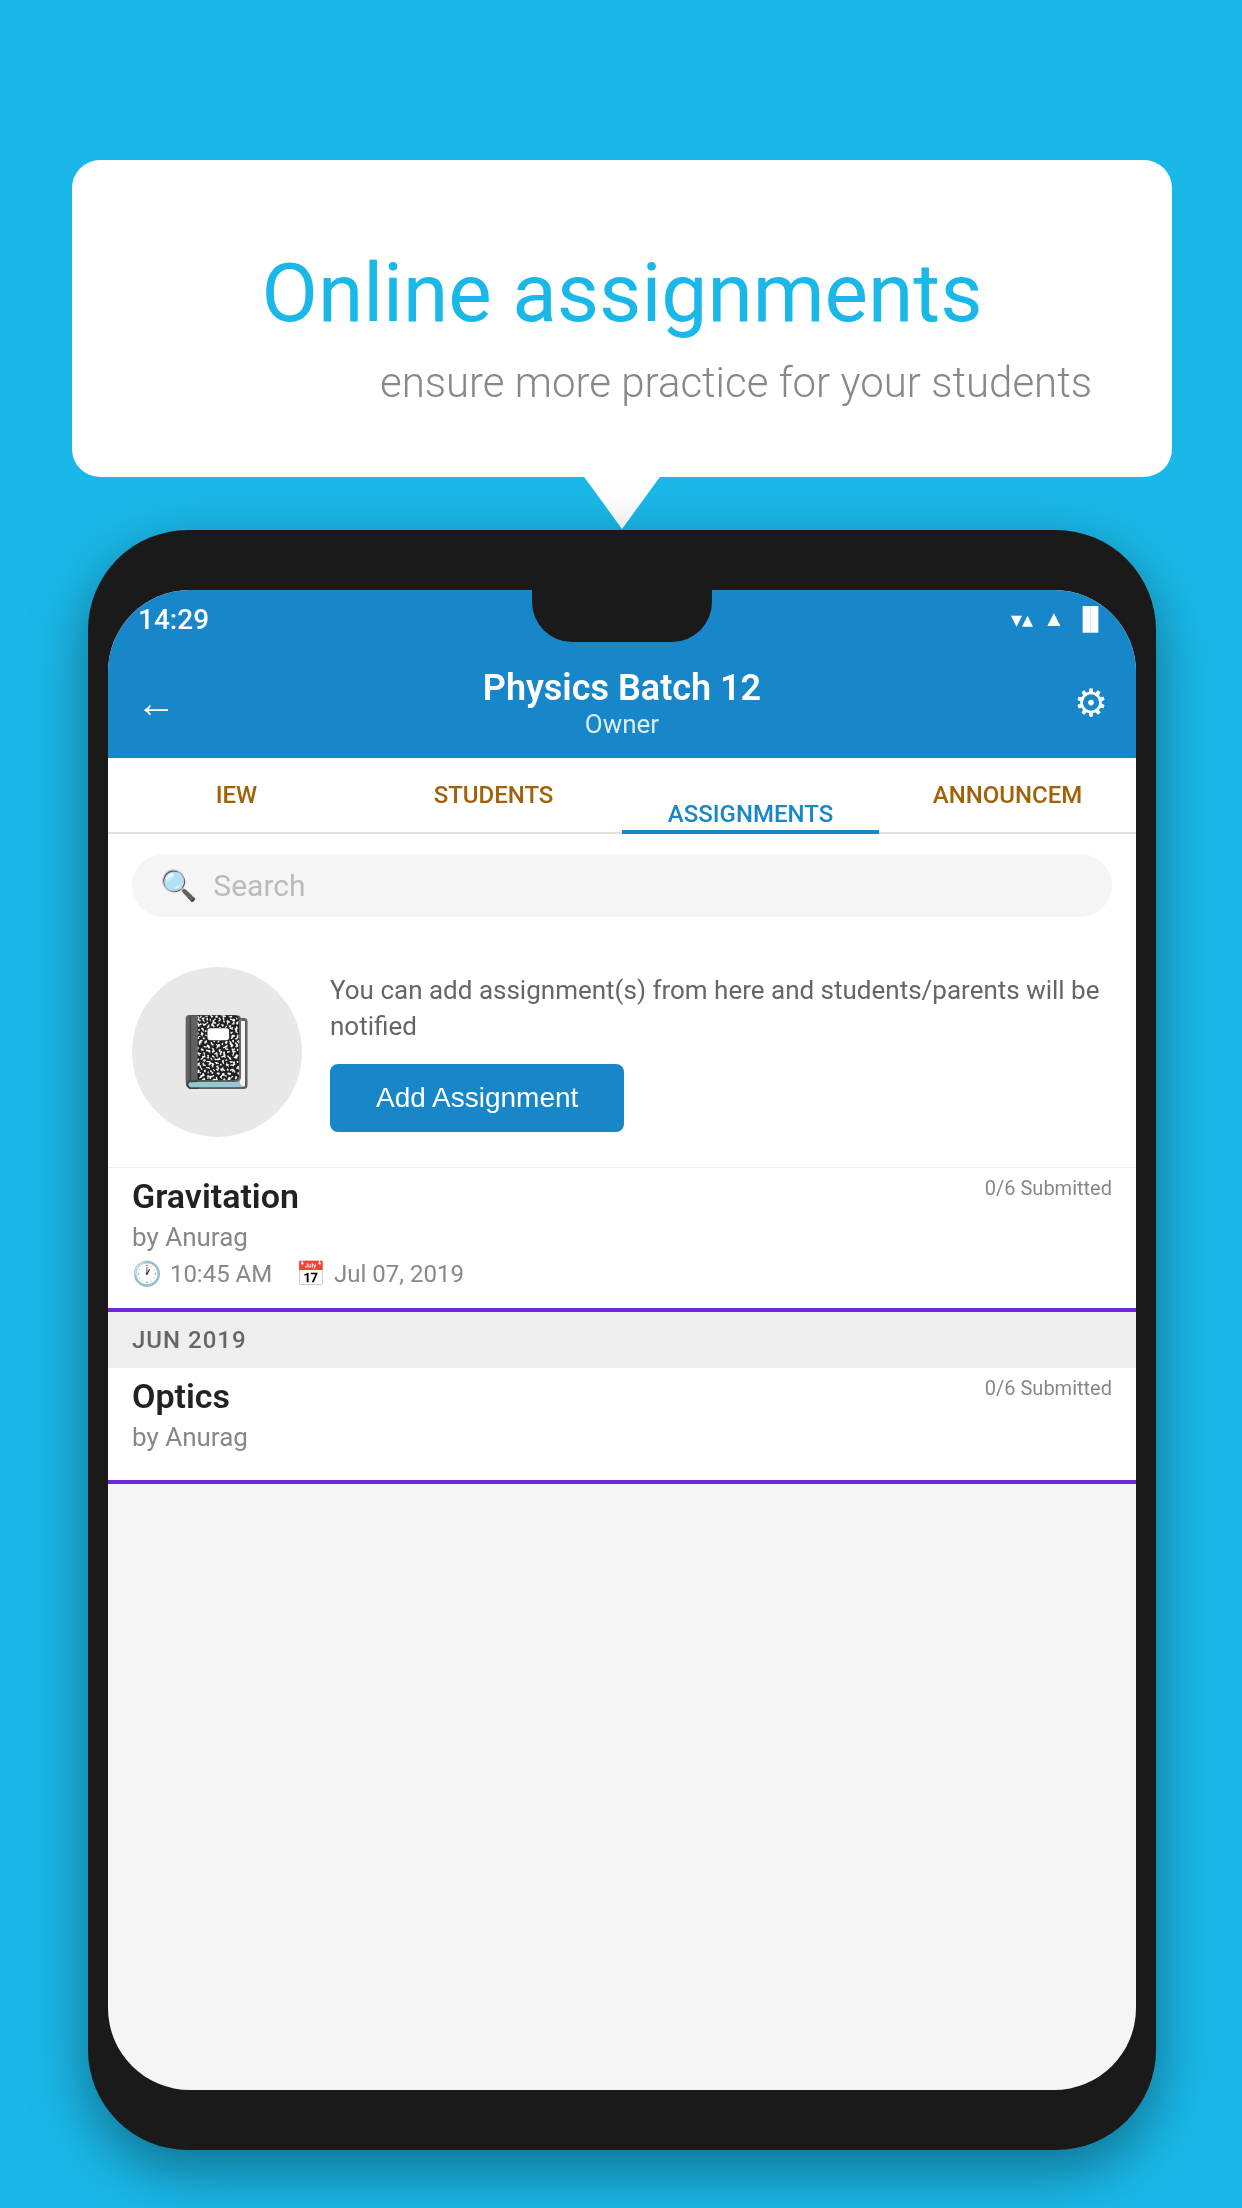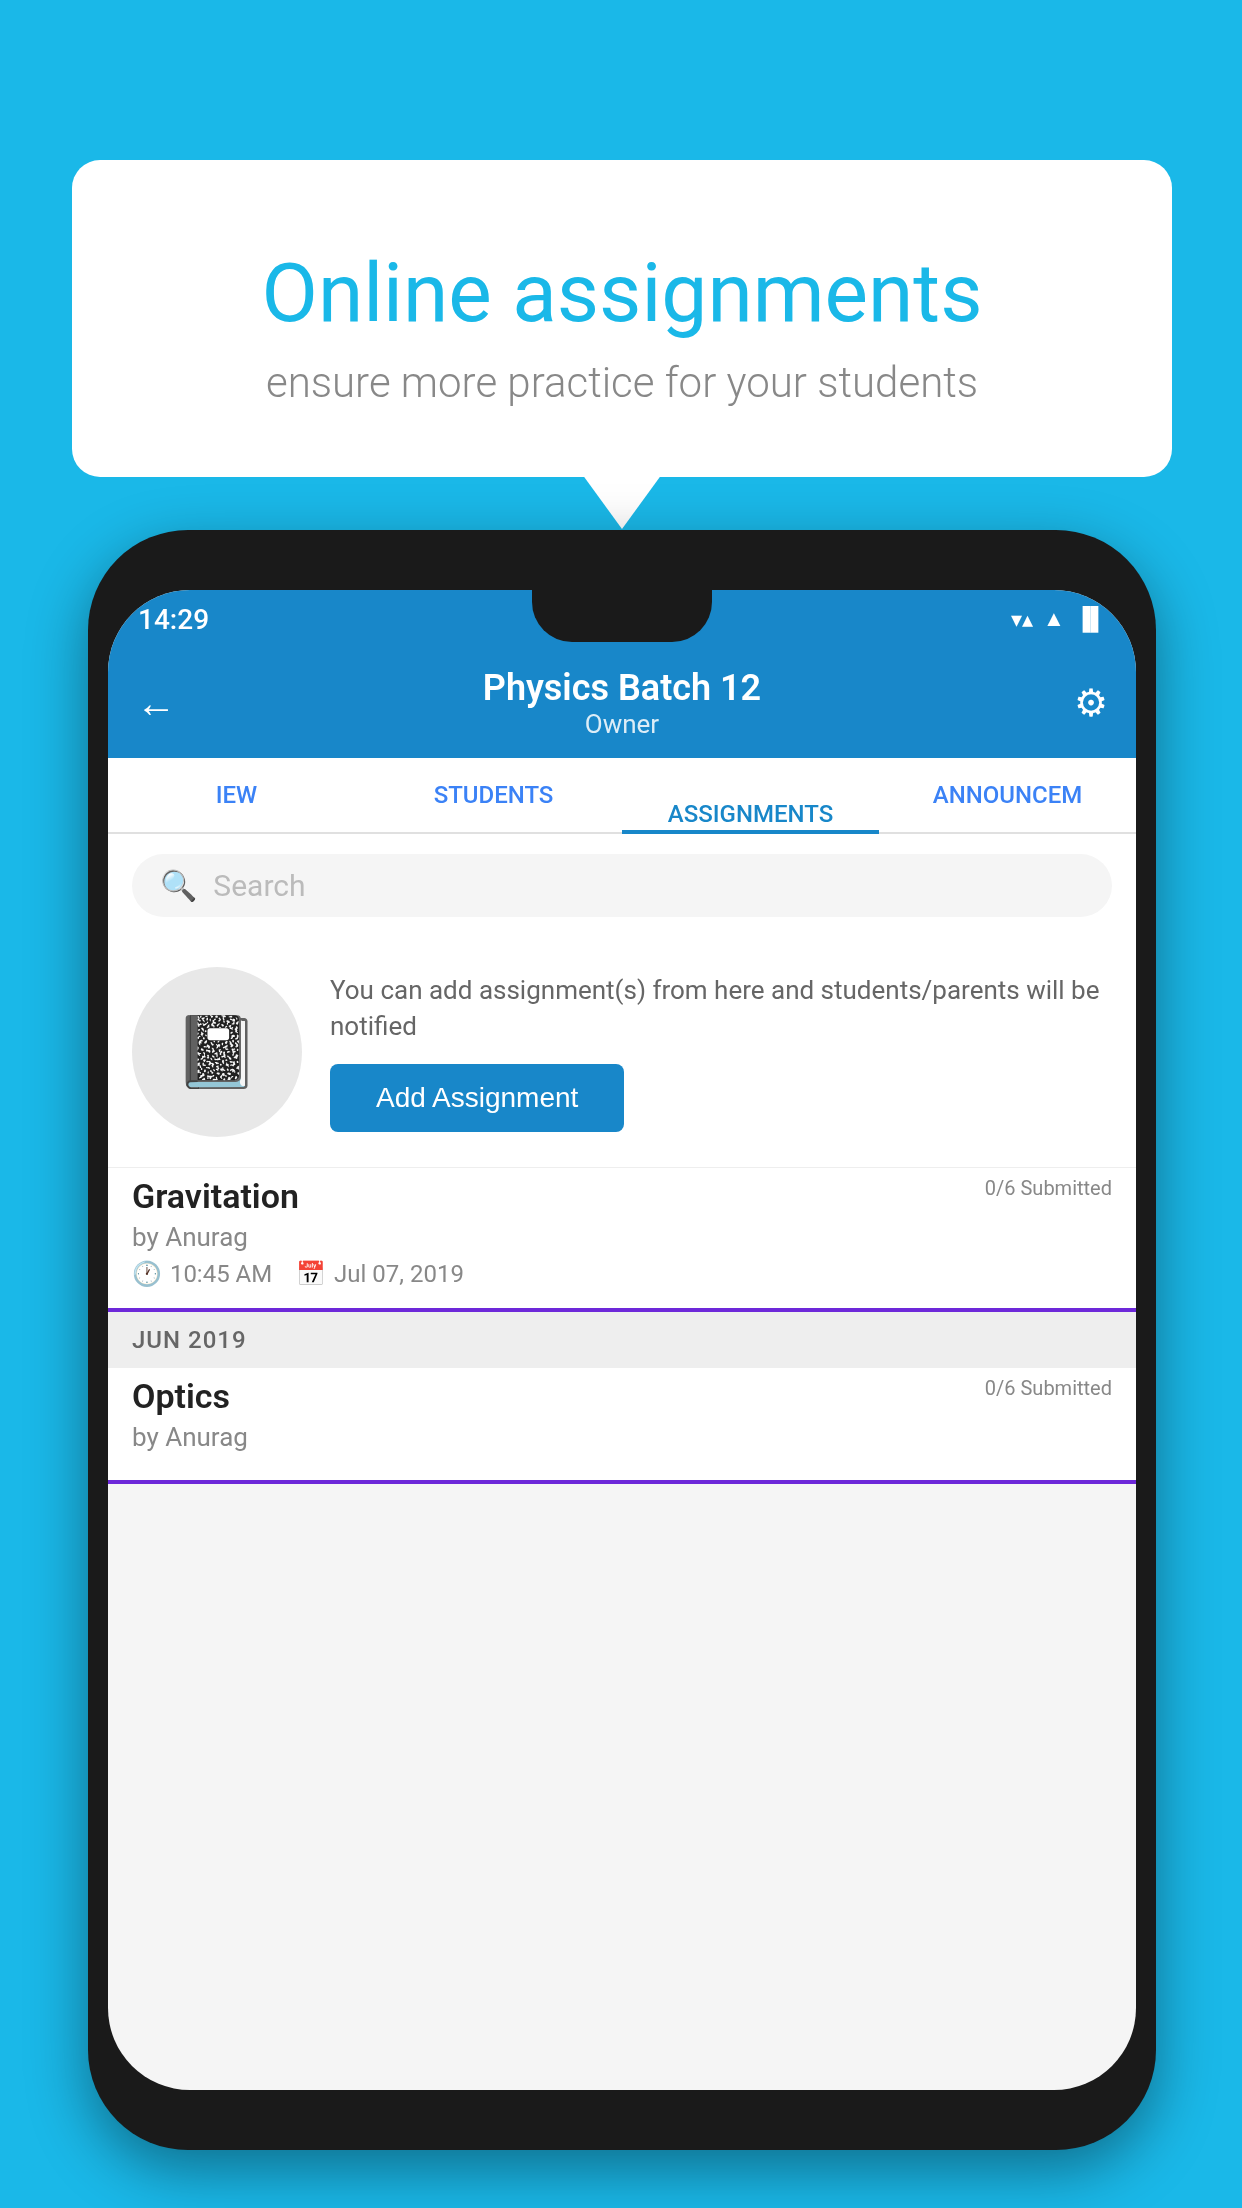--- a/index.html
+++ b/index.html
@@ -42,21 +42,21 @@
       font-weight: 400;
       color: #1ab8e8;
       text-align: center;
       line-height: 1.1;
       margin-bottom: 20px;
       margin-top: 28px;
     }
     .bubble-subtitle {
       font-size: 42px;
       color: #888;
-      text-align: center;
+      text-align: right;
       font-weight: 300;
     }
 
     
     .phone {
       position: absolute;
       top: 530px;
       left: 88px;
       width: 1068px;
       height: 1620px;
@@ -159,21 +159,21 @@
       border-bottom: 2px solid #e0e0e0;
       height: 76px;
     }
     .tab {
       flex: 1;
       display: flex;
       align-items: center;
       justify-content: center;
       font-size: 24px;
       font-weight: 500;
-      color: #3b82f6;
+      color: #a16207;
       cursor: pointer;
       position: relative;
     }
     .tab.active {
       color: #1887c9;
       margin-top: 37px;
     }
     .tab.active::after {
       content: '';
       position: absolute;

